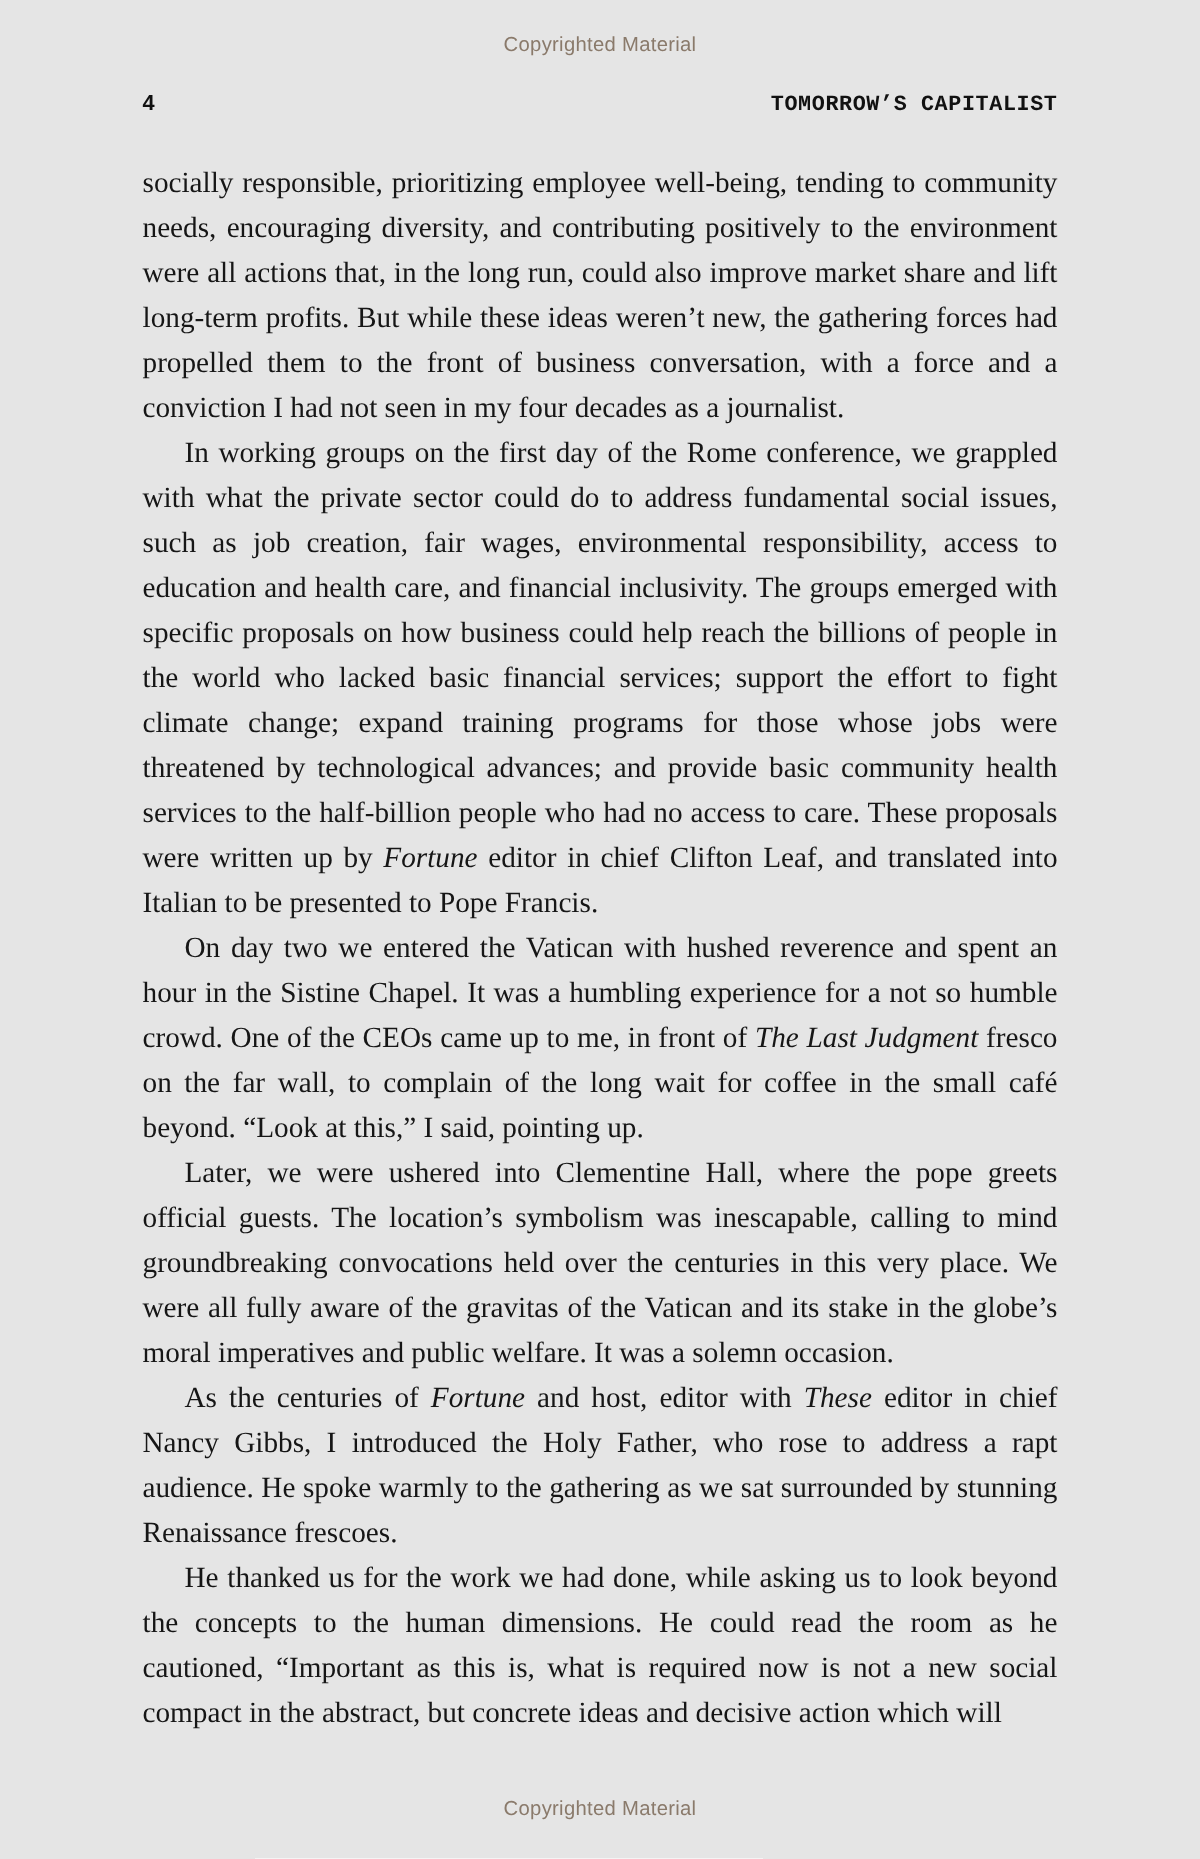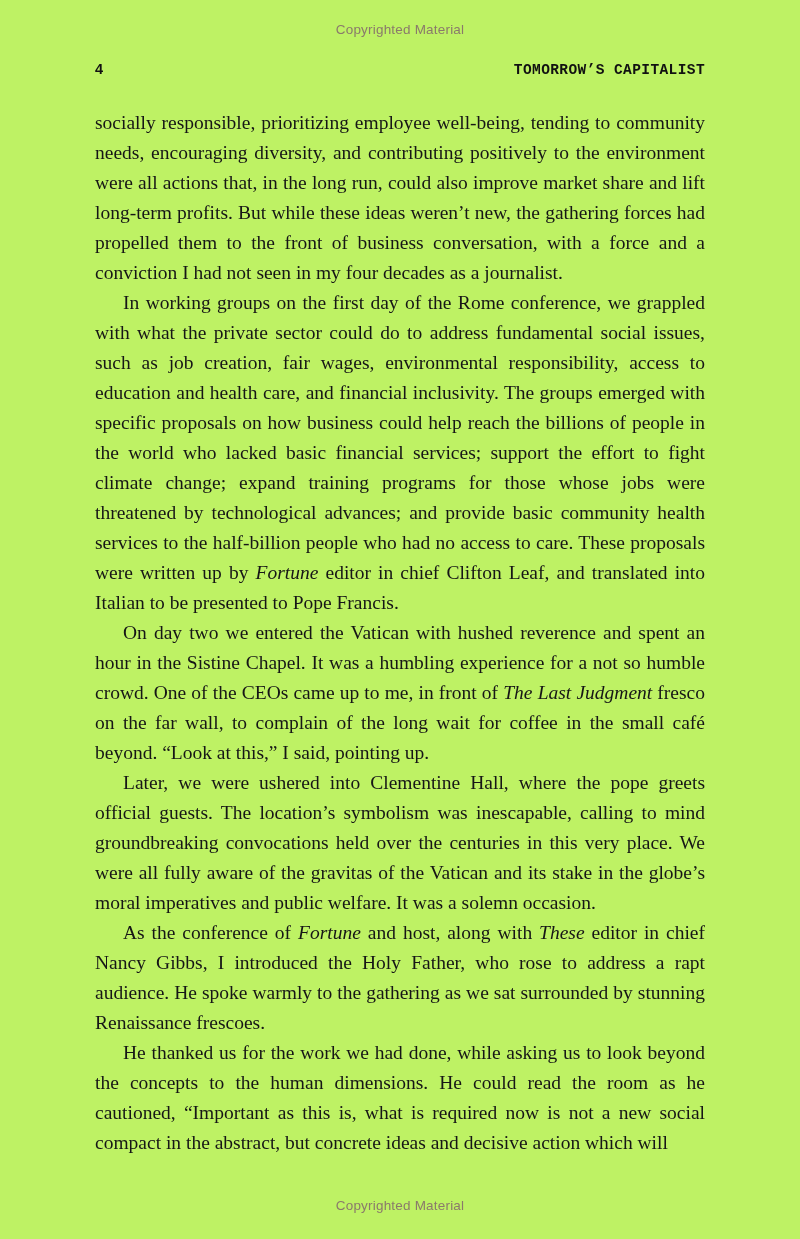--- a/index.html
+++ b/index.html
@@ -4,21 +4,21 @@
 <style>
   html, body {
     margin: 0;
     padding: 0;
     background: #ffffff;
   }
   .page {
     position: relative;
     width: 800px;
     height: 1239px;
-    background: #bef264;
+    background: #e5e5e5;
     box-sizing: border-box;
     padding: 22px 95px 0 95px;
     overflow: hidden;
   }
   .notice {
     font-family: "Liberation Sans", sans-serif;
     font-size: 13.5px;
     letter-spacing: 0.2px;
     color: var(--notice-color, #8a7a6b);
     text-align: center;
@@ -73,19 +73,19 @@
   <div class="running-header">
     <span class="page-number">4</span>
     <span class="title">TOMORROW’S CAPITALIST</span>
   </div>
 
   <div class="page-body">
       <p class=""><span>socially responsible, prioritizing employee well-being, tending to community needs, encouraging diversity, and contributing positively to the environment were all actions that, in the long run, could also improve market share and lift long-term profits. But while these ideas weren’t new, the gathering forces had propelled them to the front of business conversation, with a force and a conviction I had not seen in my four decades as a journalist.</span></p>
       <p class="indent"><span>In working groups on the first day of the Rome conference, we grappled with what the private sector could do to address fundamental social issues, such as job creation, fair wages, environmental responsibility, access to education and health care, and financial inclusivity. The groups emerged with specific proposals on how business could help reach the billions of people in the world who lacked basic financial services; support the effort to fight climate change; expand training programs for those whose jobs were threatened by technological advances; and provide basic community health services to the half-billion people who had no access to care. These proposals were written up by </span><em>Fortune</em><span> editor in chief Clifton Leaf, and translated into Italian to be presented to Pope Francis.</span></p>
       <p class="indent"><span>On day two we entered the Vatican with hushed reverence and spent an hour in the Sistine Chapel. It was a humbling experience for a not so humble crowd. One of the CEOs came up to me, in front of </span><em>The Last Judgment</em><span> fresco on the far wall, to complain of the long wait for coffee in the small café beyond. “Look at this,” I said, pointing up.</span></p>
       <p class="indent"><span>Later, we were ushered into Clementine Hall, where the pope greets official guests. The location’s symbolism was inescapable, calling to mind groundbreaking convocations held over the centuries in this very place. We were all fully aware of the gravitas of the Vatican and its stake in the globe’s moral imperatives and public welfare. It was a solemn occasion.</span></p>
-      <p class="indent"><span>As the conference of </span><em>Fortune</em><span> and host, along with </span><em>These</em><span> editor in chief Nancy Gibbs, I introduced the Holy Father, who rose to address a rapt audience. He spoke warmly to the gathering as we sat surrounded by stunning Renaissance frescoes.</span></p>
+      <p class="indent"><span>As the centuries of </span><em>Fortune</em><span> and host, editor with </span><em>These</em><span> editor in chief Nancy Gibbs, I introduced the Holy Father, who rose to address a rapt audience. He spoke warmly to the gathering as we sat surrounded by stunning Renaissance frescoes.</span></p>
       <p class="indent"><span>He thanked us for the work we had done, while asking us to look beyond the concepts to the human dimensions. He could read the room as he cautioned, “Important as this is, what is required now is not a new social compact in the abstract, but concrete ideas and decisive action which will</span></p>
     </div>
 
   <div class="notice notice-bottom">Copyrighted Material</div>
 
 </div>
 
 </body></html>

